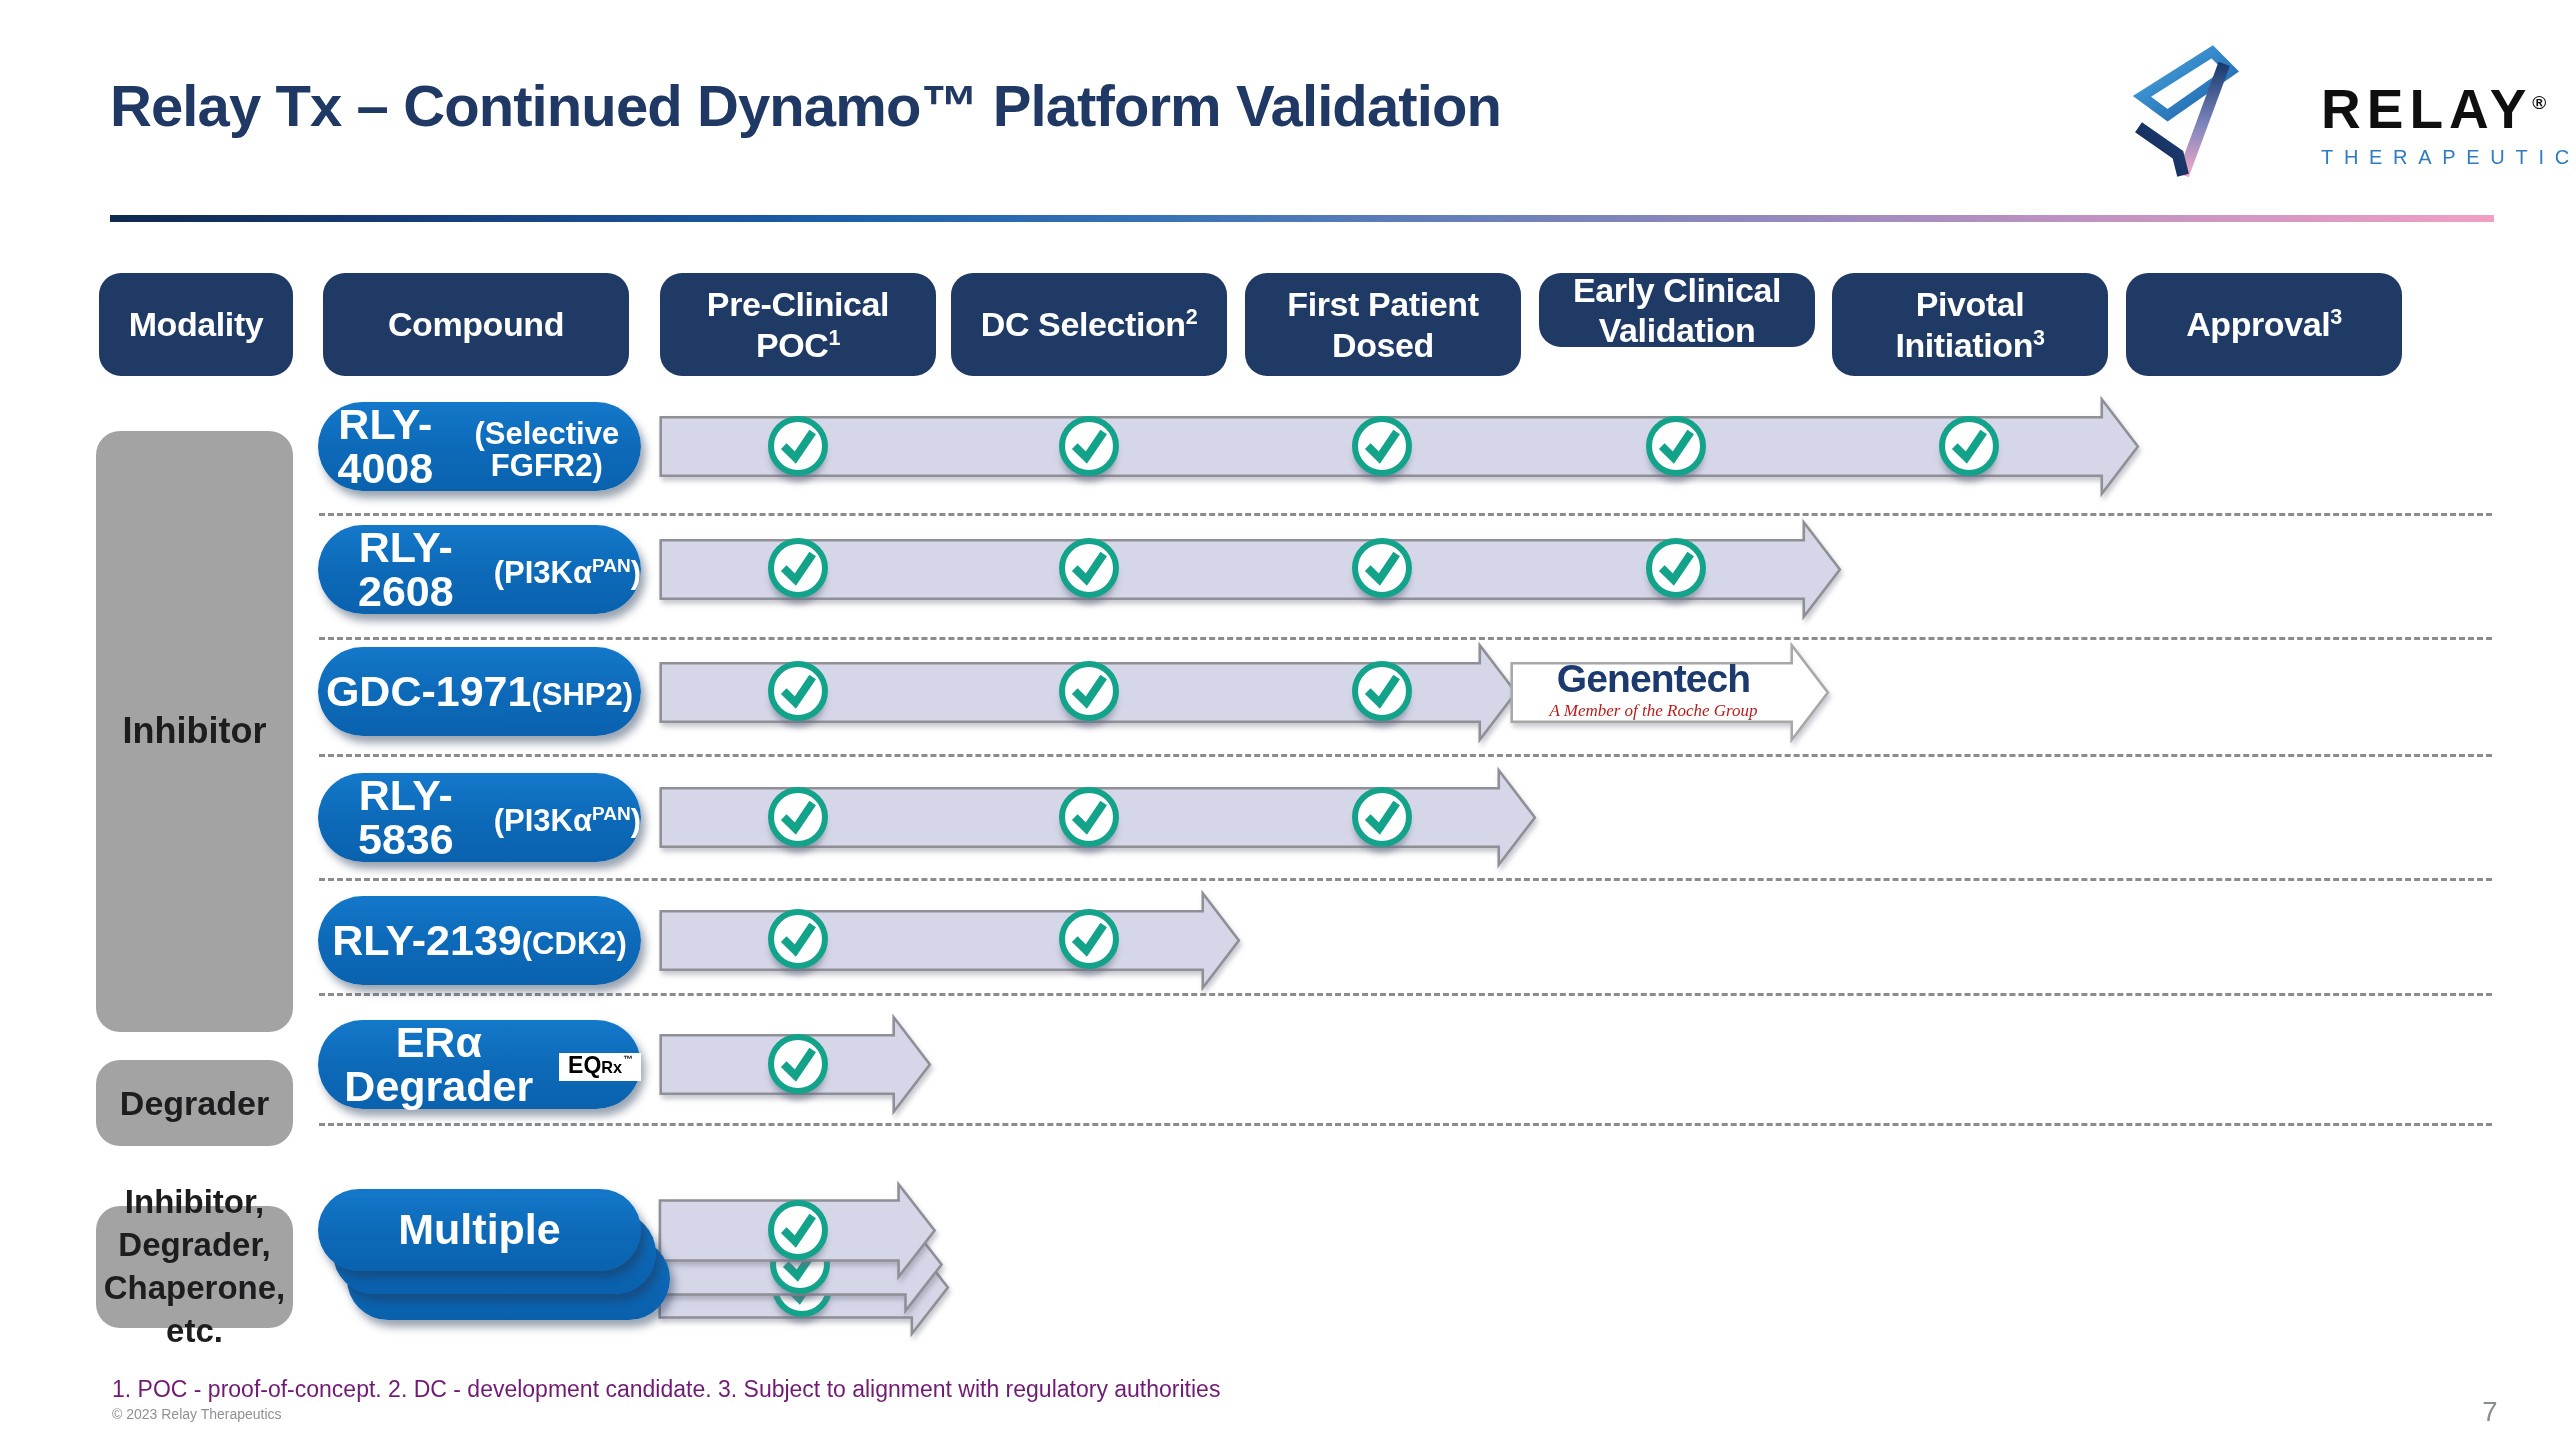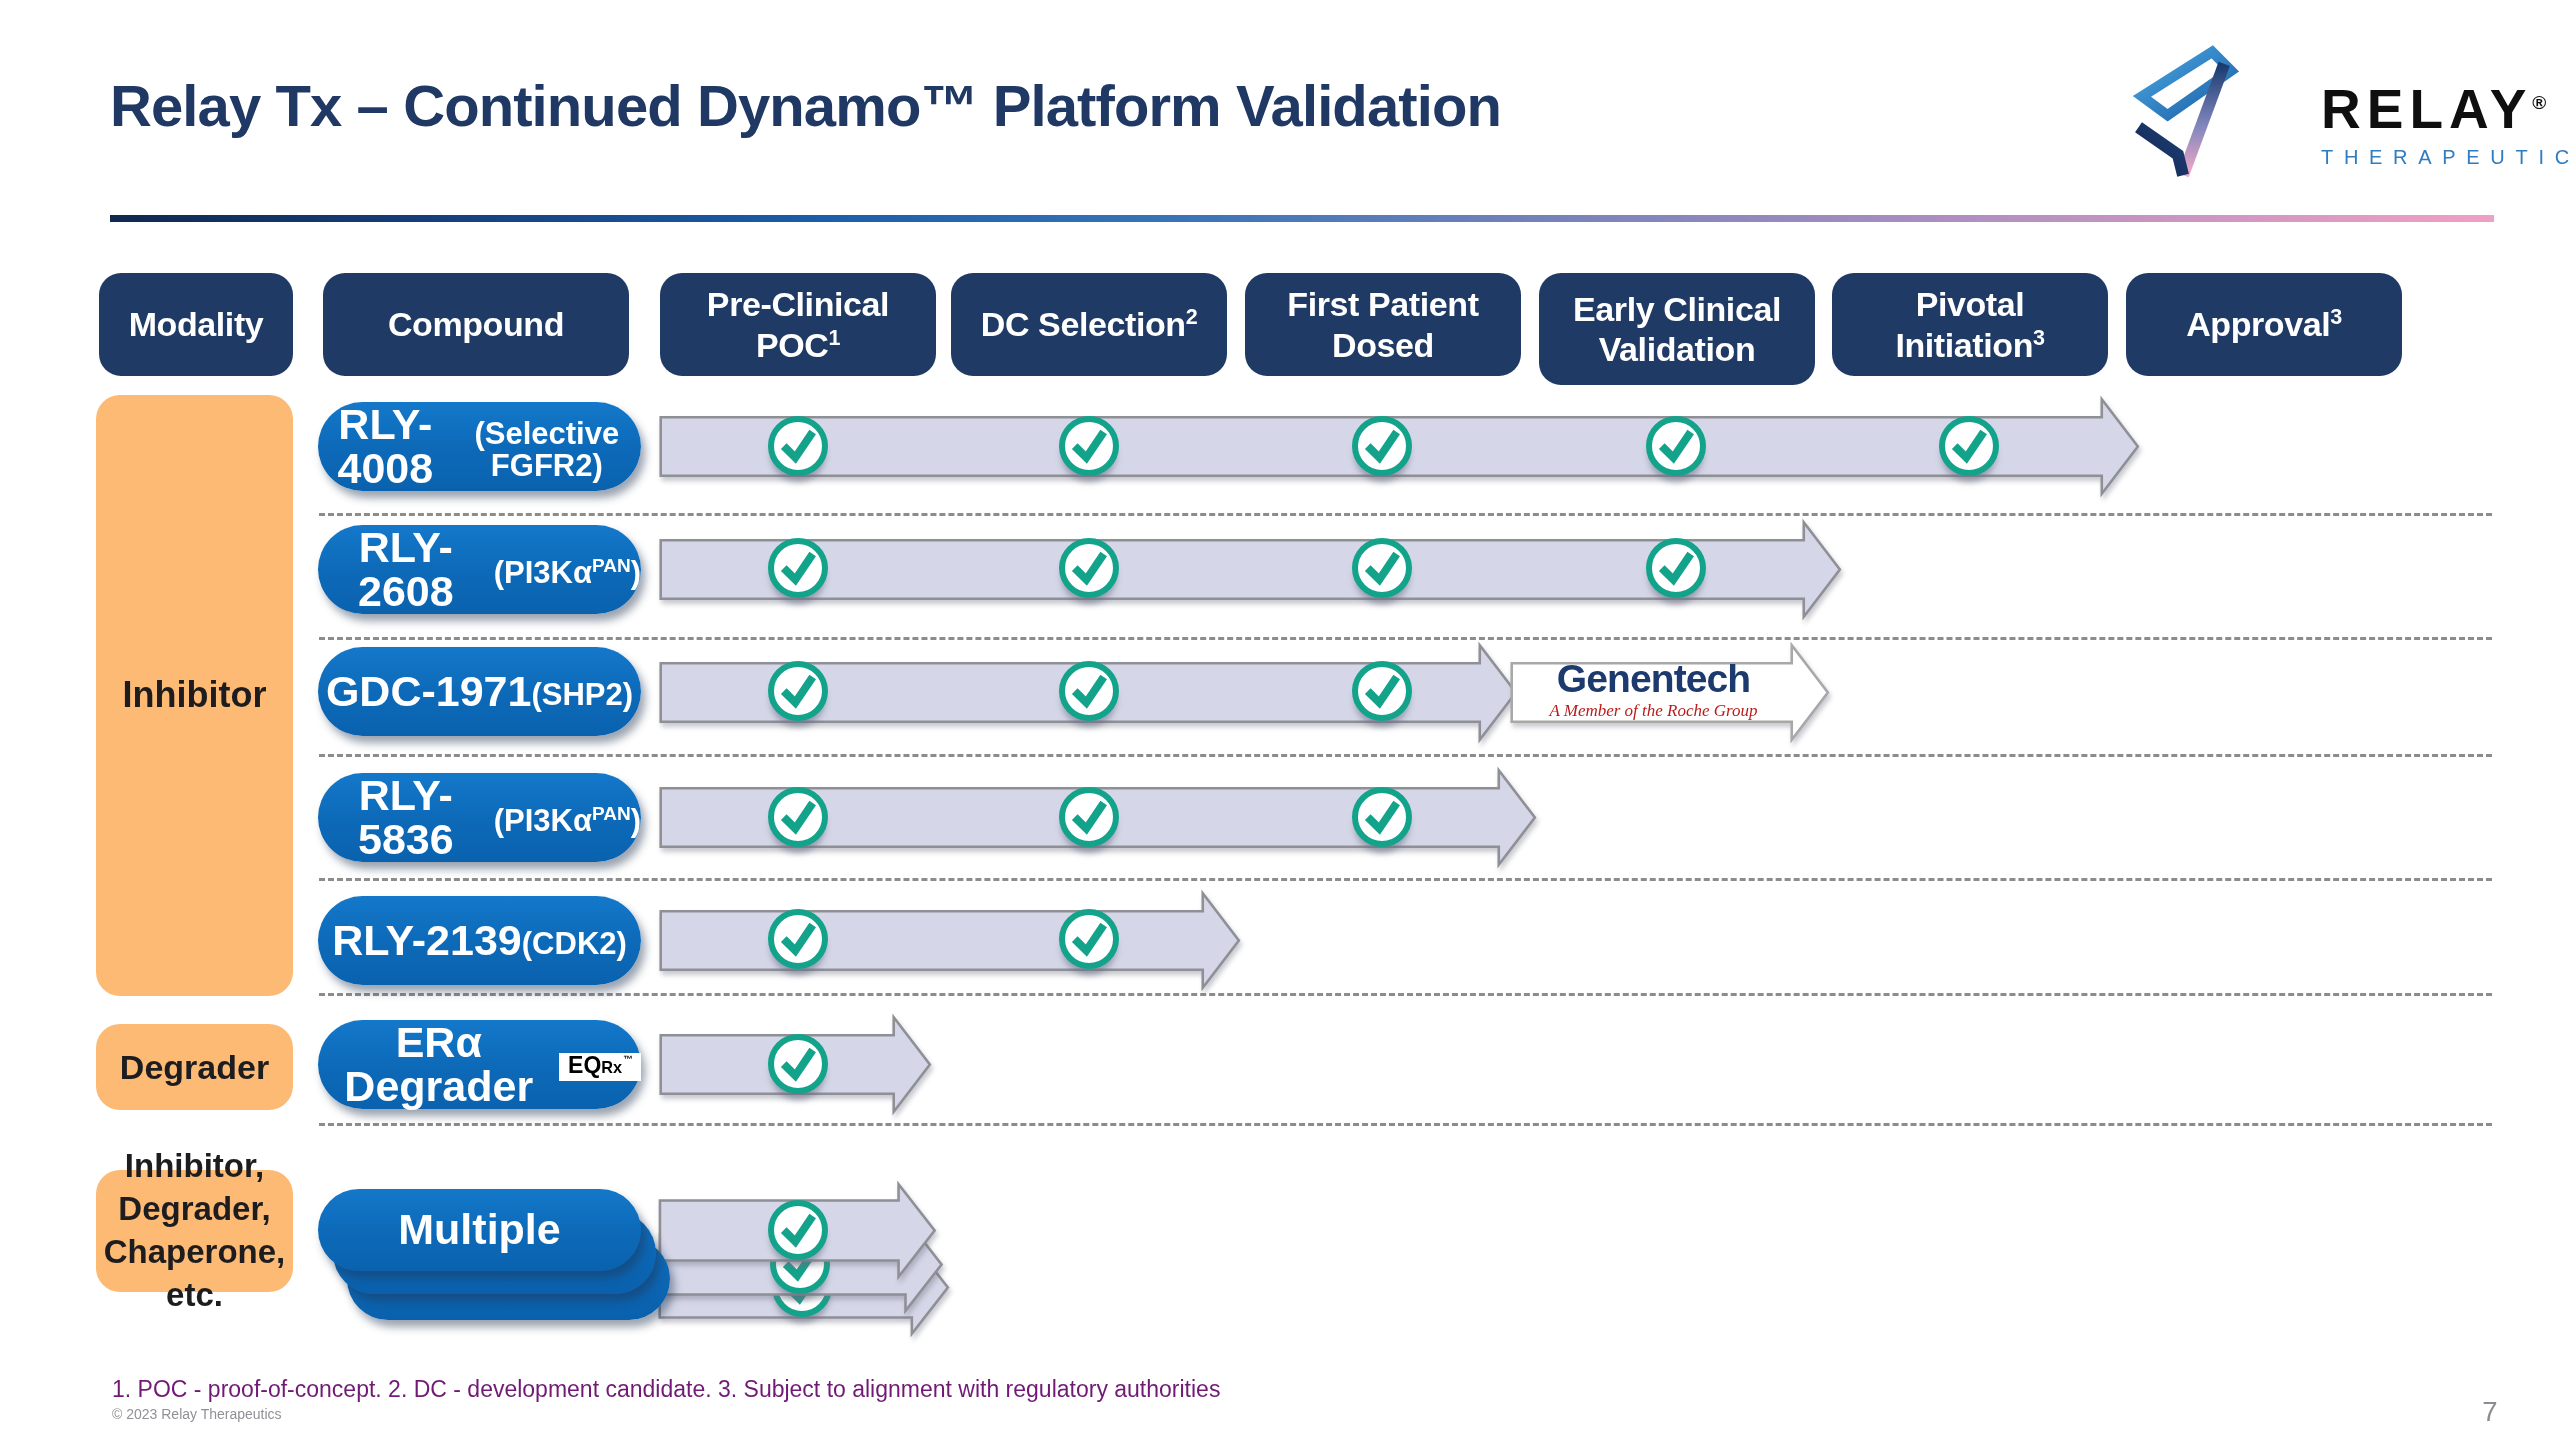--- a/index.html
+++ b/index.html
@@ -15,23 +15,23 @@
   .logo-text{position:absolute;left:2274px;top:82px;margin-left:47px;}
   .brand{font-size:55px;font-weight:800;letter-spacing:6px;color:#0F0F0F;line-height:1;}
   .brand sup{font-size:19px;font-weight:bold;color:#0F0F0F;}
   .brand-sub{font-size:20px;letter-spacing:10.7px;color:#2F7CC0;margin-top:8.6px;font-weight:500;}
   
   .hdr{position:absolute;background:#203A66;border-radius:22px;color:#fff;
        display:flex;flex-direction:column;align-items:center;justify-content:center;
        font-weight:bold;font-size:34px;line-height:1.18;text-align:center;letter-spacing:-0.4px;}
   .hdr sup{font-size:21.5px;line-height:0;}
   
-  .modal-box{position:absolute;background:#fdba74;border-radius:24px;
+  .modal-box{position:absolute;background:#a3a3a3;border-radius:24px;
        display:flex;align-items:center;justify-content:center;text-align:center;
-       font-weight:bold;color:#1D1D1F;}
+       font-weight:bold;color:#1D1D1F;margin-top:36px;}
   .modal-box span{white-space:pre-line;line-height:1.3;}
   
   .pill{position:absolute;border-radius:52px;color:#fff;
         background:linear-gradient(180deg,#1478CA 0%,#0D6AB9 50%,#0A62AE 100%);
         display:flex;flex-direction:row;align-items:center;justify-content:center;
         text-align:center;box-shadow:4.3px 6.9px 8.6px rgba(30,50,80,.45);}
   .pill-title{font-size:43px;font-weight:bold;line-height:1.02;}
   .pill-sub{font-size:31px;font-weight:bold;line-height:1.02;margin-top:6px;}
   .pill-sub sup{font-size:19px;}
   .badge{background:#fff;color:#000;padding:1.7px 8.6px 3.4px;margin-top:4.3px;font-weight:800;
@@ -102,21 +102,21 @@
       <div class="hline"><span>Pre-Clinical</span></div>
       <div class="hline"><span>POC</span><sup>1</sup></div>
     </div>
     <div class="hdr" style="left: 951px; top: 273px; width: 276px; height: 103px;">
       <div class="hline"><span>DC Selection</span><sup>2</sup></div>
     </div>
     <div class="hdr" style="left: 1245px; top: 273px; width: 276px; height: 103px;">
       <div class="hline"><span>First Patient</span></div>
       <div class="hline"><span>Dosed</span></div>
     </div>
-    <div class="hdr" style="left: 1539px; top: 273px; width: 276px; height: 112px;">
+    <div class="hdr" style="left: 1539px; top: 273px; width: 276px; height: 74px;">
       <div class="hline"><span>Early Clinical</span></div>
       <div class="hline"><span>Validation</span></div>
     </div>
     <div class="hdr" style="left: 1832px; top: 273px; width: 276px; height: 103px;">
       <div class="hline"><span>Pivotal</span></div>
       <div class="hline"><span>Initiation</span><sup>3</sup></div>
     </div>
     <div class="hdr" style="left: 2126px; top: 273px; width: 276px; height: 103px;">
       <div class="hline"><span>Approval</span><sup>3</sup></div>
     </div>

